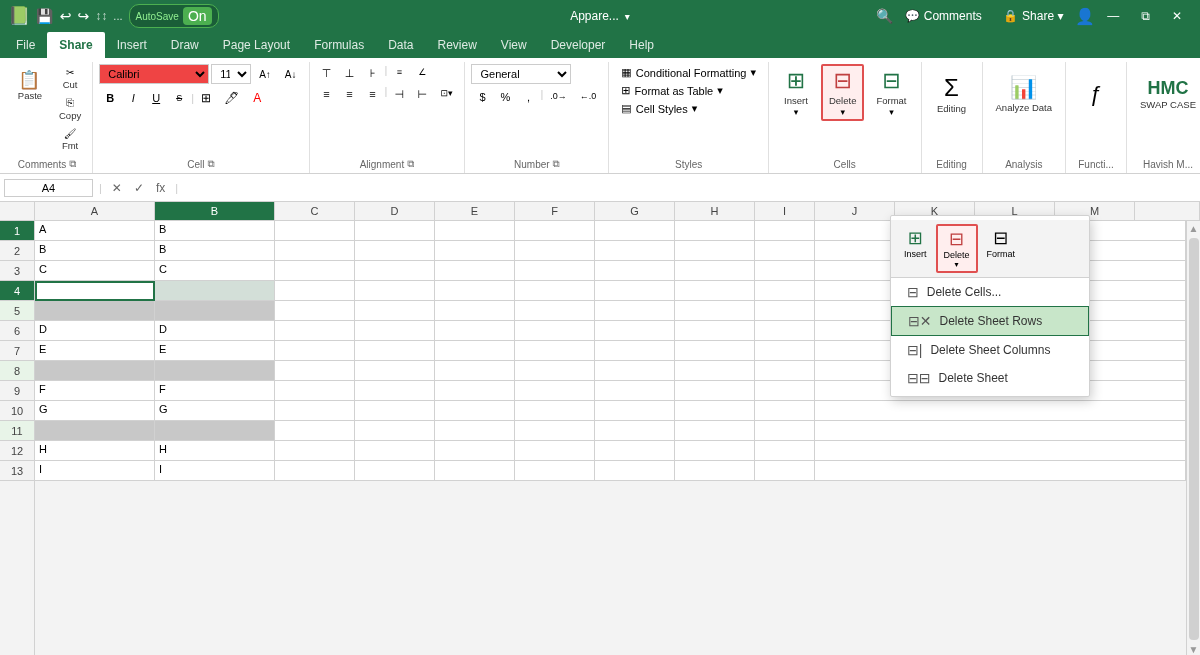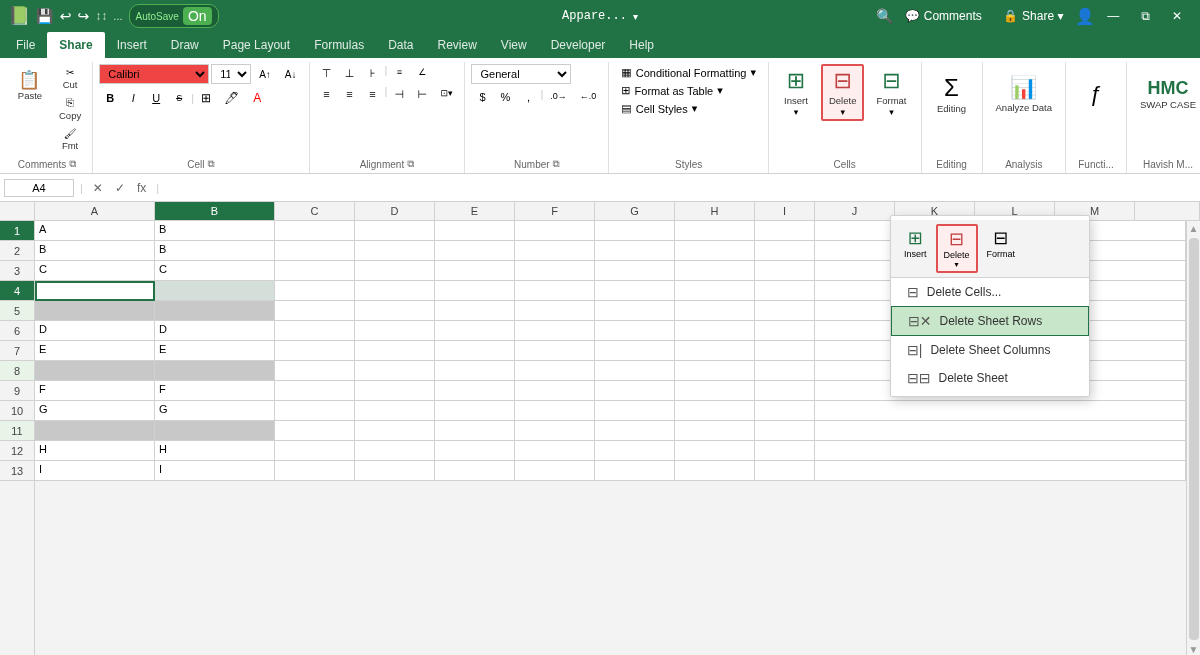--- a/index.html
+++ b/index.html
@@ -42,21 +42,21 @@
 
     
     .num-select { border: 1px solid #ccc; padding: 2px 4px; font-size: 11px; width: 100px; background: white; cursor: pointer; margin-bottom: 2px; }
     .style-item { display: flex; align-items: center; gap: 4px; padding: 2px 6px; cursor: pointer; font-size: 11px; white-space: nowrap; }
 
     
     .swap-btn { display: flex; flex-direction: column; align-items: center; justify-content: center; padding: 2px 6px; cursor: pointer; min-width: 52px; border: 1px solid transparent; border-radius: 2px; }
 
     
     .formula-bar { background: white; border-bottom: 1px solid #d1d1d1; display: flex; align-items: center; height: 28px; padding: 0 4px; gap: 4px; }
-    .name-box { border: 1px solid #ccc; width: 70px; padding: 2px 6px; font-size: 11px; background: white; text-align: center; }
+    .name-box { border: 1px solid #ccc; width: 89px; padding: 2px 6px; font-size: 11px; background: white; text-align: center; }
     .formula-icons { display: flex; gap: 4px; color: #666; }
     .formula-icon { cursor: pointer; padding: 2px 4px; font-size: 12px; }
     .formula-input { flex: 1; border: none; outline: none; font-size: 11px; padding: 2px 4px; }
     .col-header { border-right: 1px solid #d1d1d1; text-align: center; font-size: 11px; color: #444; padding: 3px 0; background: #f3f3f3; cursor: pointer; }
     .col-header.selected { background: #217346; color: white; }
     .row-number { border-bottom: 1px solid #d1d1d1; text-align: center; font-size: 11px; color: #444; padding: 2px 0; cursor: pointer; height: 20px; display: flex; align-items: center; justify-content: center; }
     .row-number.selected { background: #217346; color: white; }
     .row-number.highlighted { background: #e8f4e8; }
     .grid-row { display: flex; }
     .cell { border-right: 1px solid #d1d1d1; border-bottom: 1px solid #d1d1d1; font-size: 11px; padding: 2px 4px; height: 20px; overflow: hidden; white-space: nowrap; background: white; min-width: 0; }
@@ -85,21 +85,21 @@
     <span style="cursor:pointer;font-size:14px;">↩</span>
     <span style="cursor:pointer;font-size:14px;">↪</span>
     <span style="font-size:12px;color:rgba(255,255,255,0.7);">↕↕</span>
     <span style="cursor:pointer;color:rgba(255,255,255,0.8);font-size:11px;">...</span>
     <div class="autosave-toggle">
       <span>AutoSave</span>
       <span class="toggle-on">On</span>
     </div>
   </div>
   <div style="position:absolute;left:50%;transform:translateX(-50%);display:flex;align-items:center;gap:6px;">
-    <span style="color:white;font-size:12px;font-family:Liberation Mono, monospace;">Appare...</span>
+    <span style="color:white;font-size:12px;">Appare...</span>
     <span style="cursor:pointer;color:white;font-size:10px;">▾</span>
   </div>
   <div class="title-bar-right">
     <span style="cursor:pointer;font-size:14px;color:white;">🔍</span>
     <button class="title-btn">💬 Comments</button>
     <button class="title-btn">🔒 Share ▾</button>
     <span style="cursor:pointer;font-size:16px;color:white;">👤</span>
     <button class="title-btn">—</button>
     <button class="title-btn">⧉</button>
     <button class="title-btn close">✕</button>

